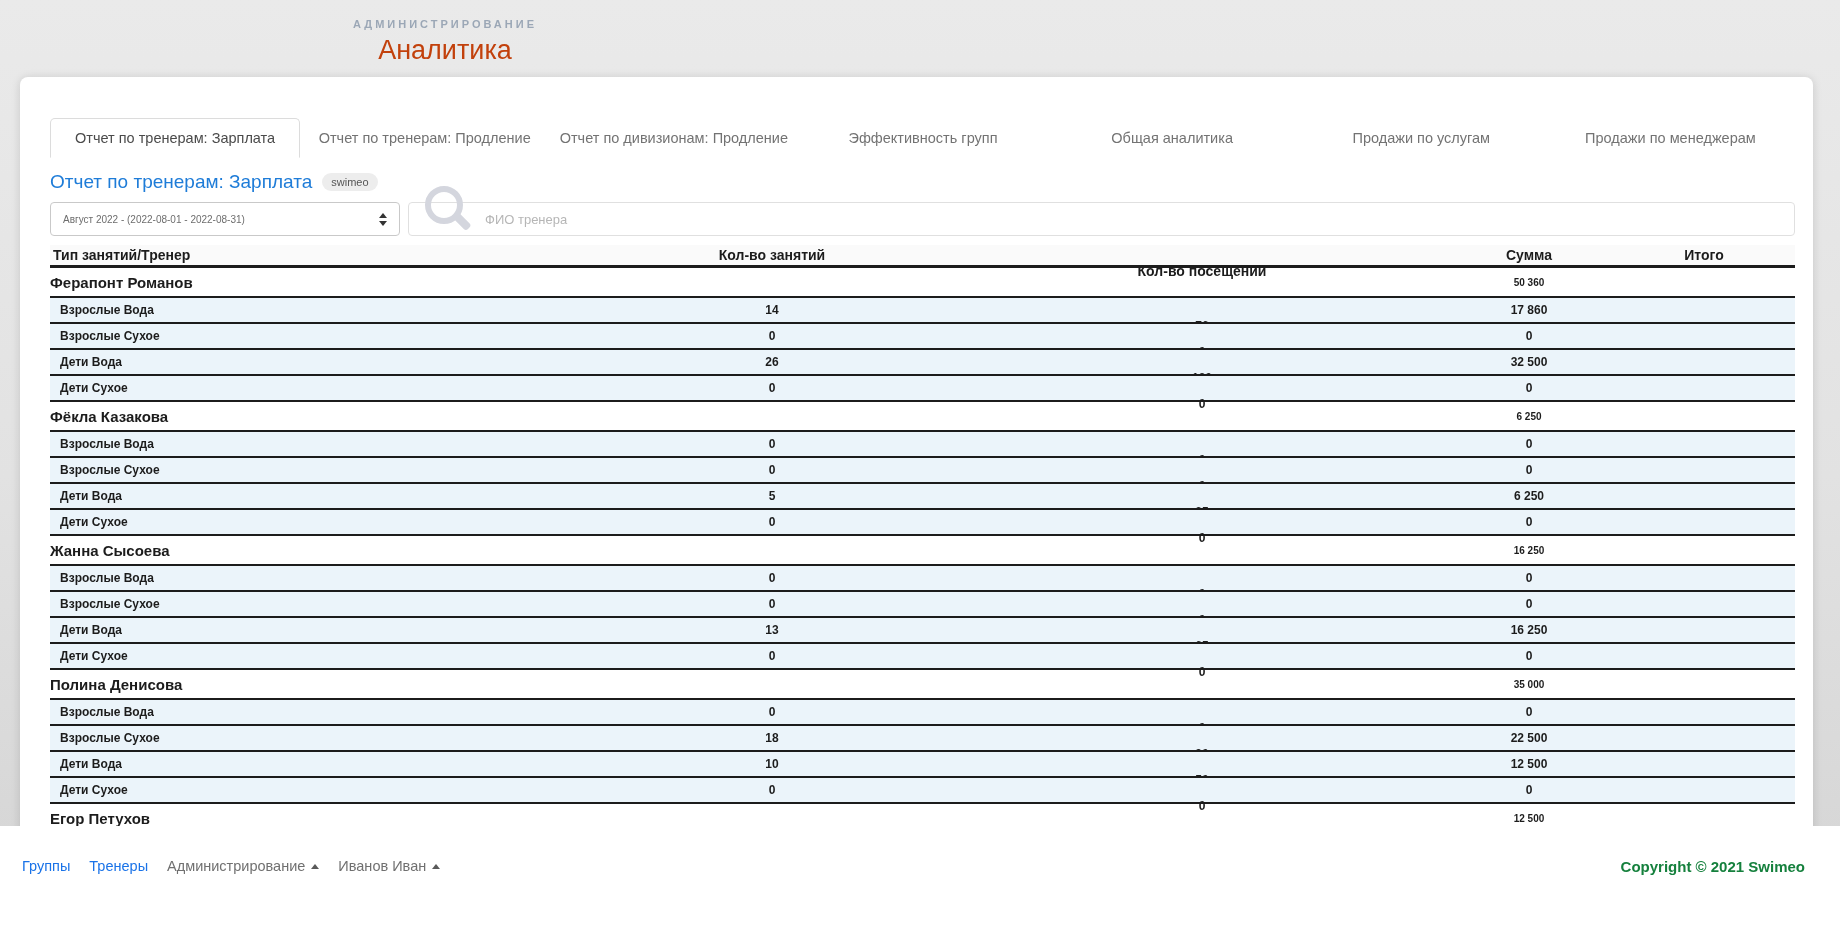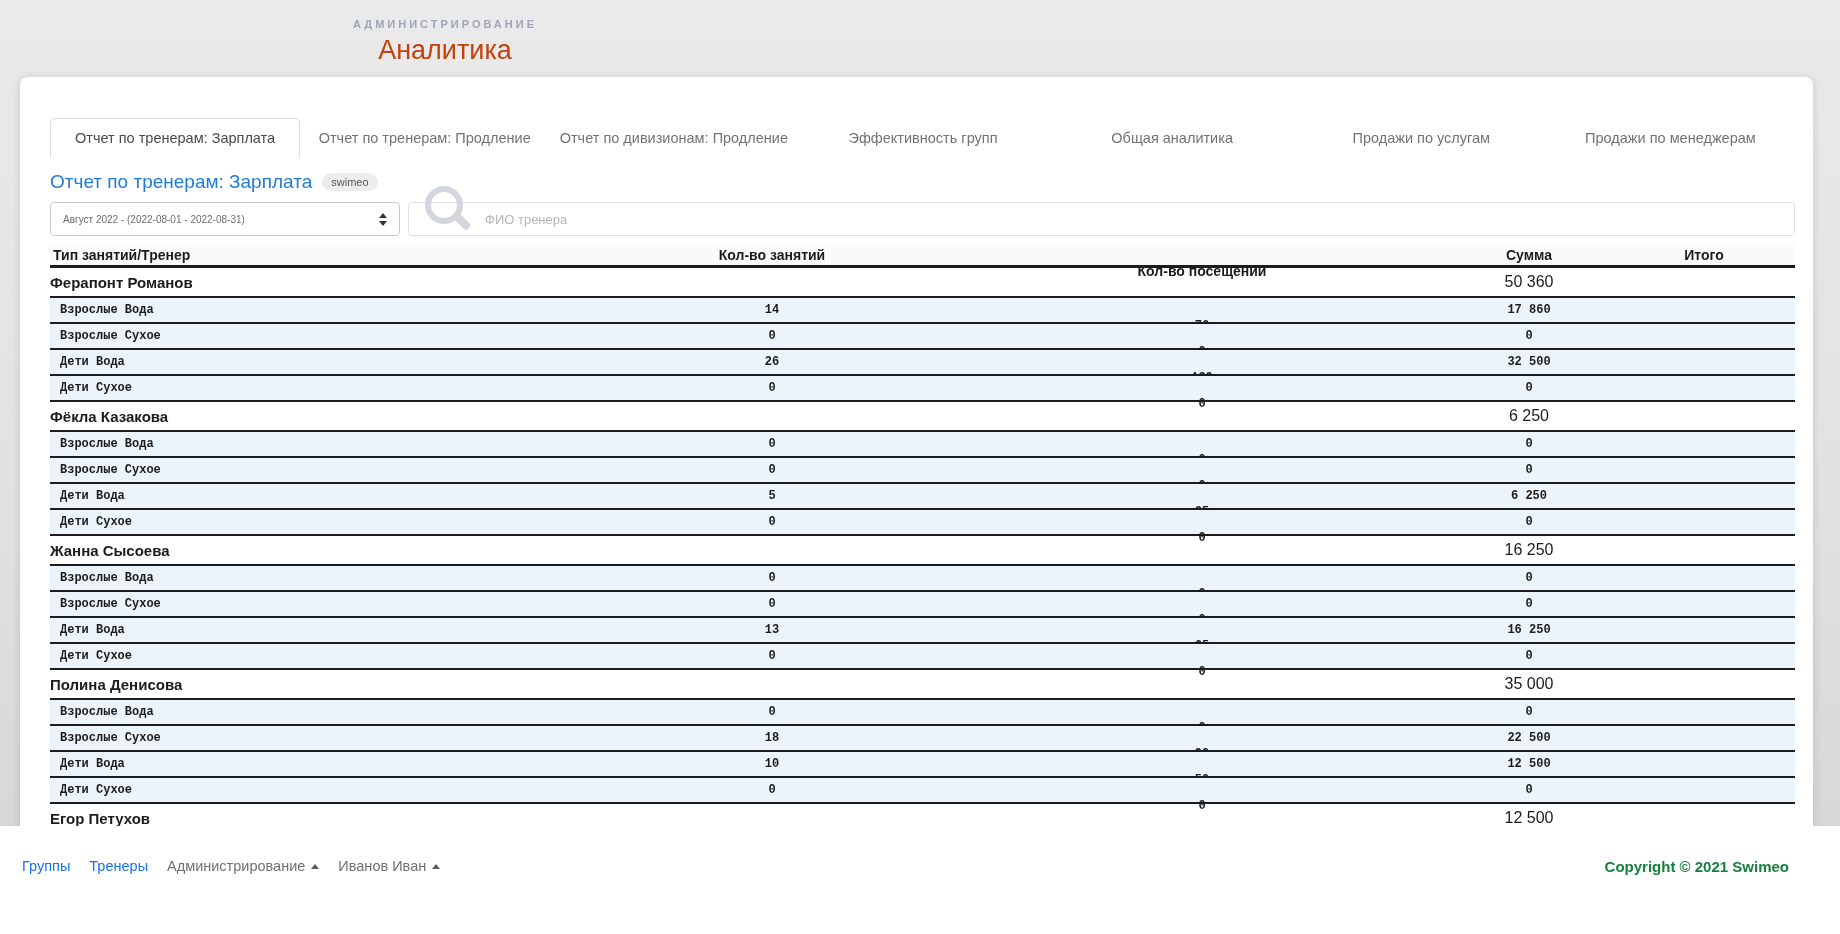--- a/index.html
+++ b/index.html
@@ -79,33 +79,33 @@
   .thead {
     position:relative; height:23px; background:#fafafa;
     border-bottom:3px solid #1c1c1c; display:flex; align-items:center;
     font-weight:bold; font-size:14px;
   }
   .h-label { padding-left:3px; }
   .group-row {
     position:relative; height:30px; border-bottom:2px solid #1c1c1c;
     display:flex; align-items:center; font-weight:bold; font-size:15px;
   }
-  .group-total { font-weight:normal; font-size:16px; }
+  .group-total { font-weight:bold; font-size:10px; }
   .sub-row {
     position:relative; height:26px; border-bottom:2px solid #1c1c1c;
     background:#ebf4fa; display:flex; align-items:center;
-    font-size:12px; font-weight:600; padding-left:10px;font-family:Liberation Mono, monospace;
+    font-size:12px; font-weight:600; padding-left:10px;
   }
   .sub-row.partial { height:12px; border-bottom:none; }
 
   
   .footer {
     position:absolute; top:826px; left:0; width:1840px; height:68px; background:#fff;
     display:flex; align-items:center; justify-content:space-between;
-    padding:12px 51px 0 22px; font-size:14.5px;
+    padding:12px 35px 0 22px; font-size:14.5px;
   }
   .foot-links { display:flex; align-items:center; gap:19px; }
   .foot-links a { color:#1a73e8; text-decoration:none; cursor:pointer; }
   .foot-menu { color:#707070; cursor:pointer; display:inline-flex; align-items:center; gap:6px; }
   .caret-up { width:0; height:0; border-left:4px solid transparent; border-right:4px solid transparent; border-bottom:5px solid #5a5a5a; display:inline-block; }
   .copyright { color:#15803d; font-weight:bold; font-size:15px; }
 </style>
 </head>
 <body>
 

